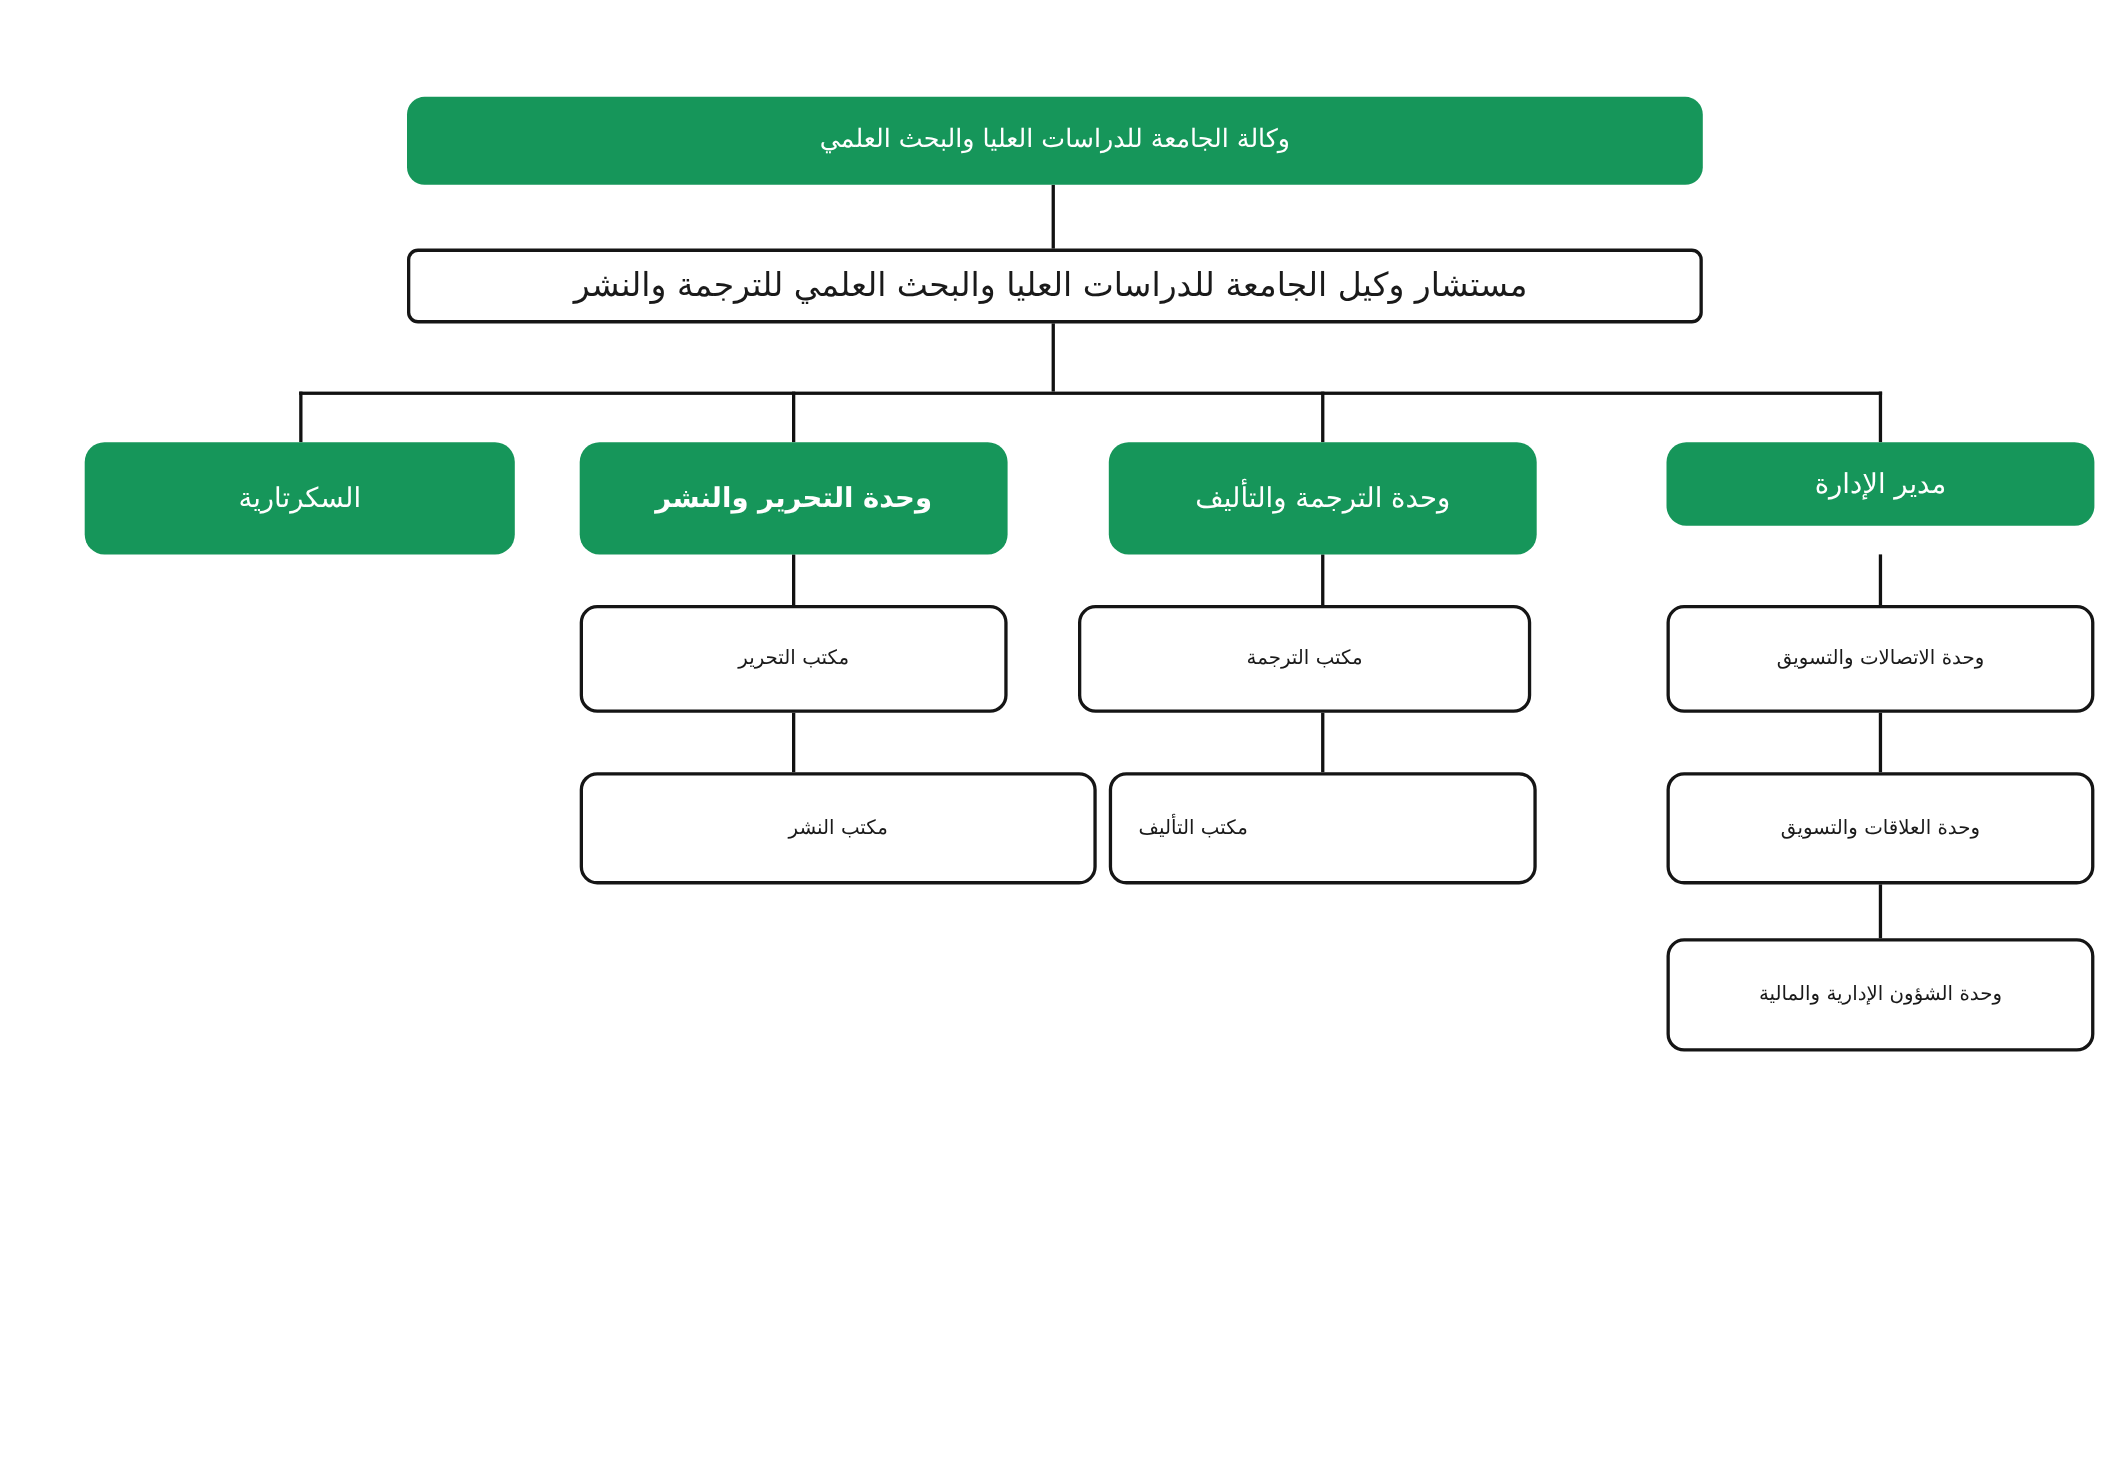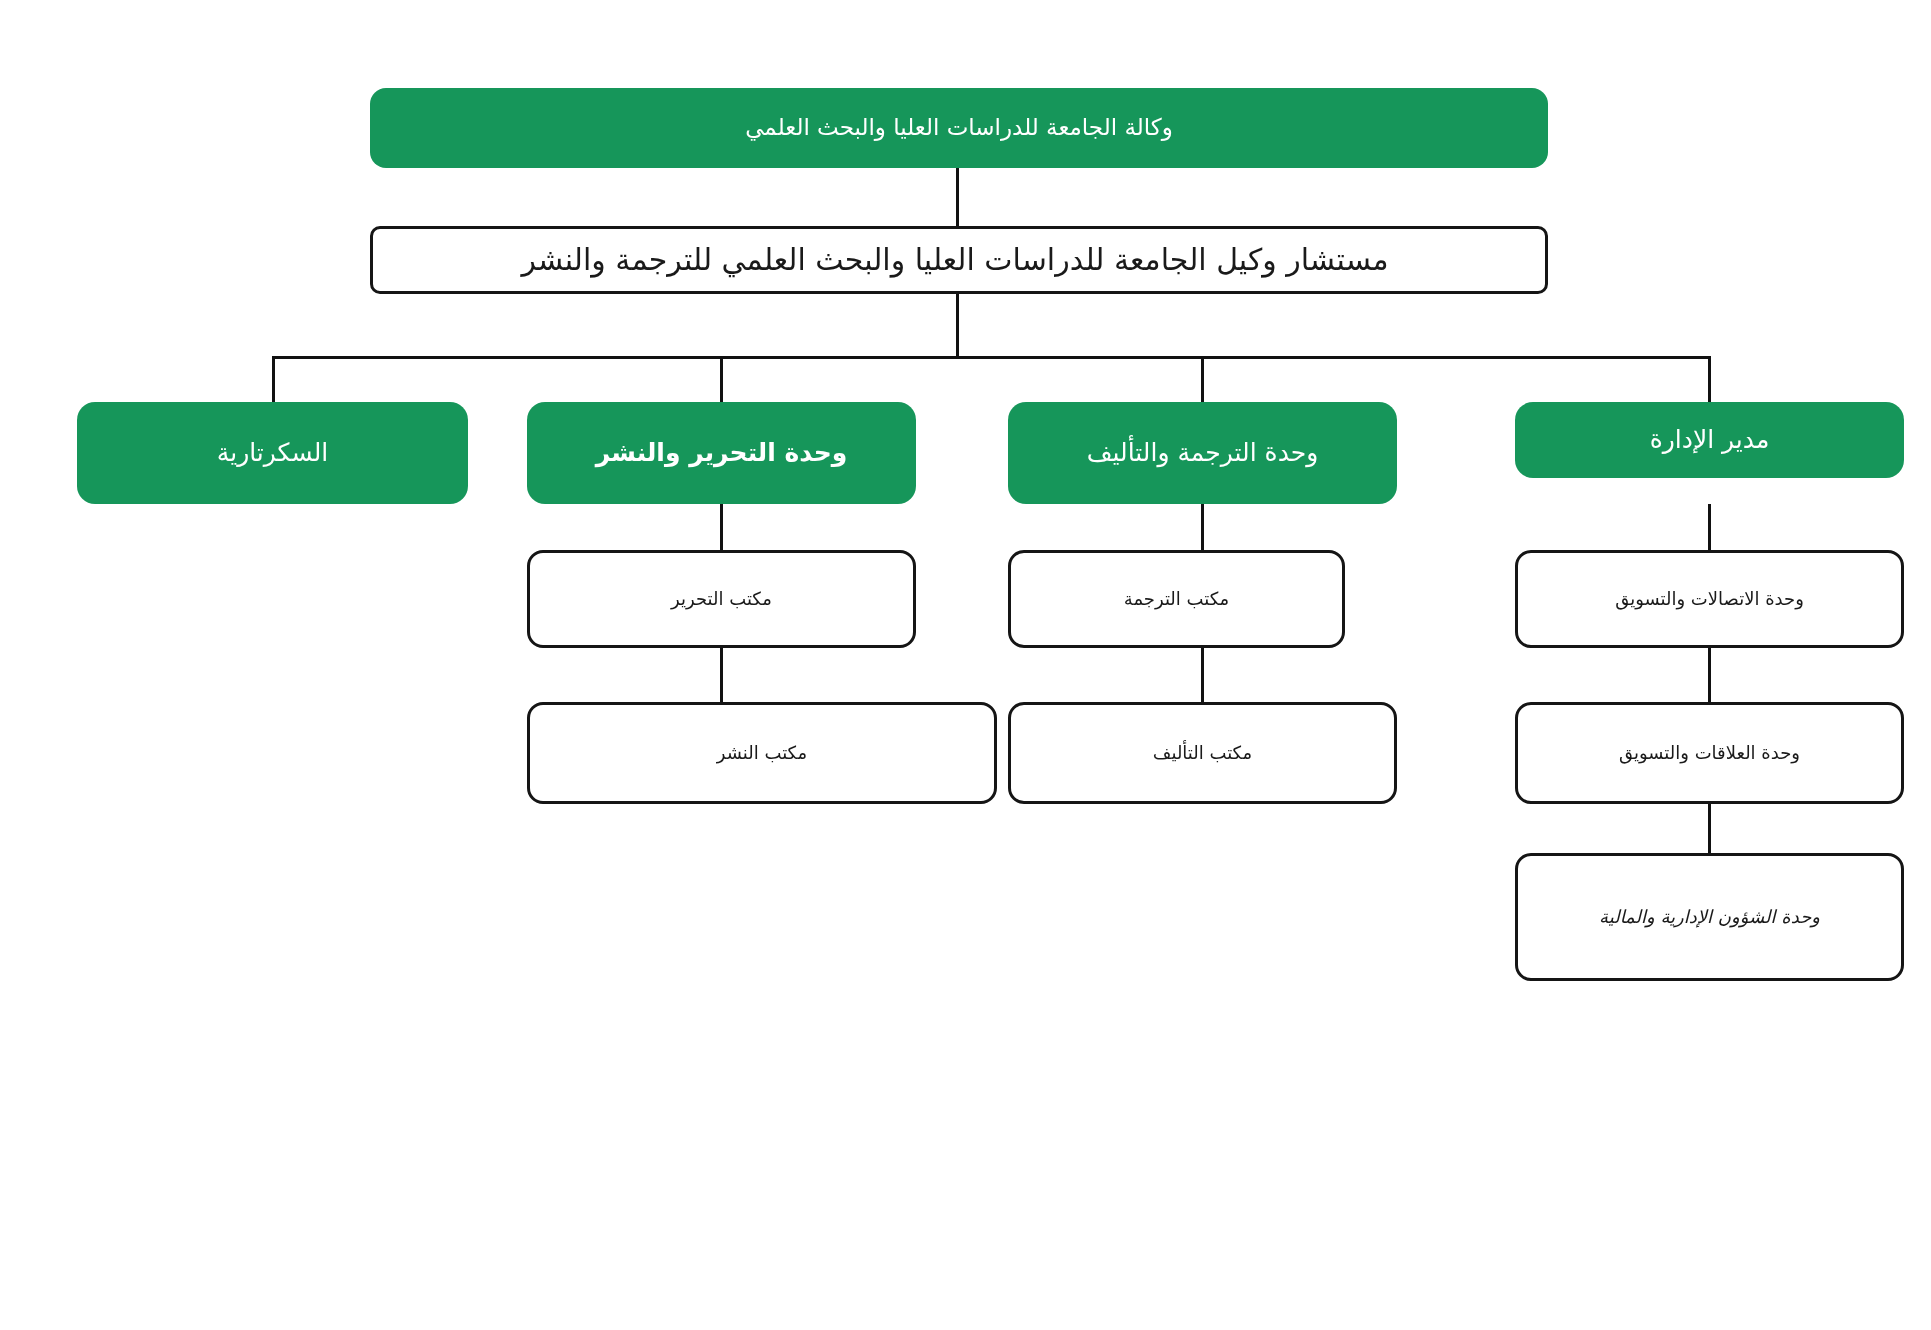--- a/index.html
+++ b/index.html
@@ -93,30 +93,30 @@
     <span>مدير الإدارة</span>
   </div>
 
   <div class="node white leaf" style="left:527px;top:550px;width:389px;height:98px;">
     <span>مكتب التحرير</span>
   </div>
   <div class="node white leaf" style="left:527px;top:702px;width:470px;height:102px;">
     <span>مكتب النشر</span>
   </div>
 
-  <div class="node white leaf" style="left:1008px;top:550px;width:337px;height:98px;">
+  <div class="node white leaf" style="left:980px;top:550px;width:412px;height:98px;">
     <span>مكتب الترجمة</span>
   </div>
-  <div class="node white leaf" style="left:1008px;top:702px;width:389px;height:102px;">
+  <div class="node white leaf" style="left:1008px;top:702px;width:389px;height:102px;justify-content:flex-end;">
     <span>مكتب التأليف</span>
   </div>
 
   <div class="node white leaf" style="left:1515px;top:550px;width:389px;height:98px;">
     <span>وحدة الاتصالات والتسويق</span>
   </div>
   <div class="node white leaf" style="left:1515px;top:702px;width:389px;height:102px;">
     <span>وحدة العلاقات والتسويق</span>
   </div>
-  <div class="node white leaf" style="left:1515px;top:853px;width:389px;height:128px;font-style:italic;">
+  <div class="node white leaf" style="left:1515px;top:853px;width:389px;height:103px;">
     <span>وحدة الشؤون الإدارية والمالية</span>
   </div>
 
 </div>
 
 </body></html>

